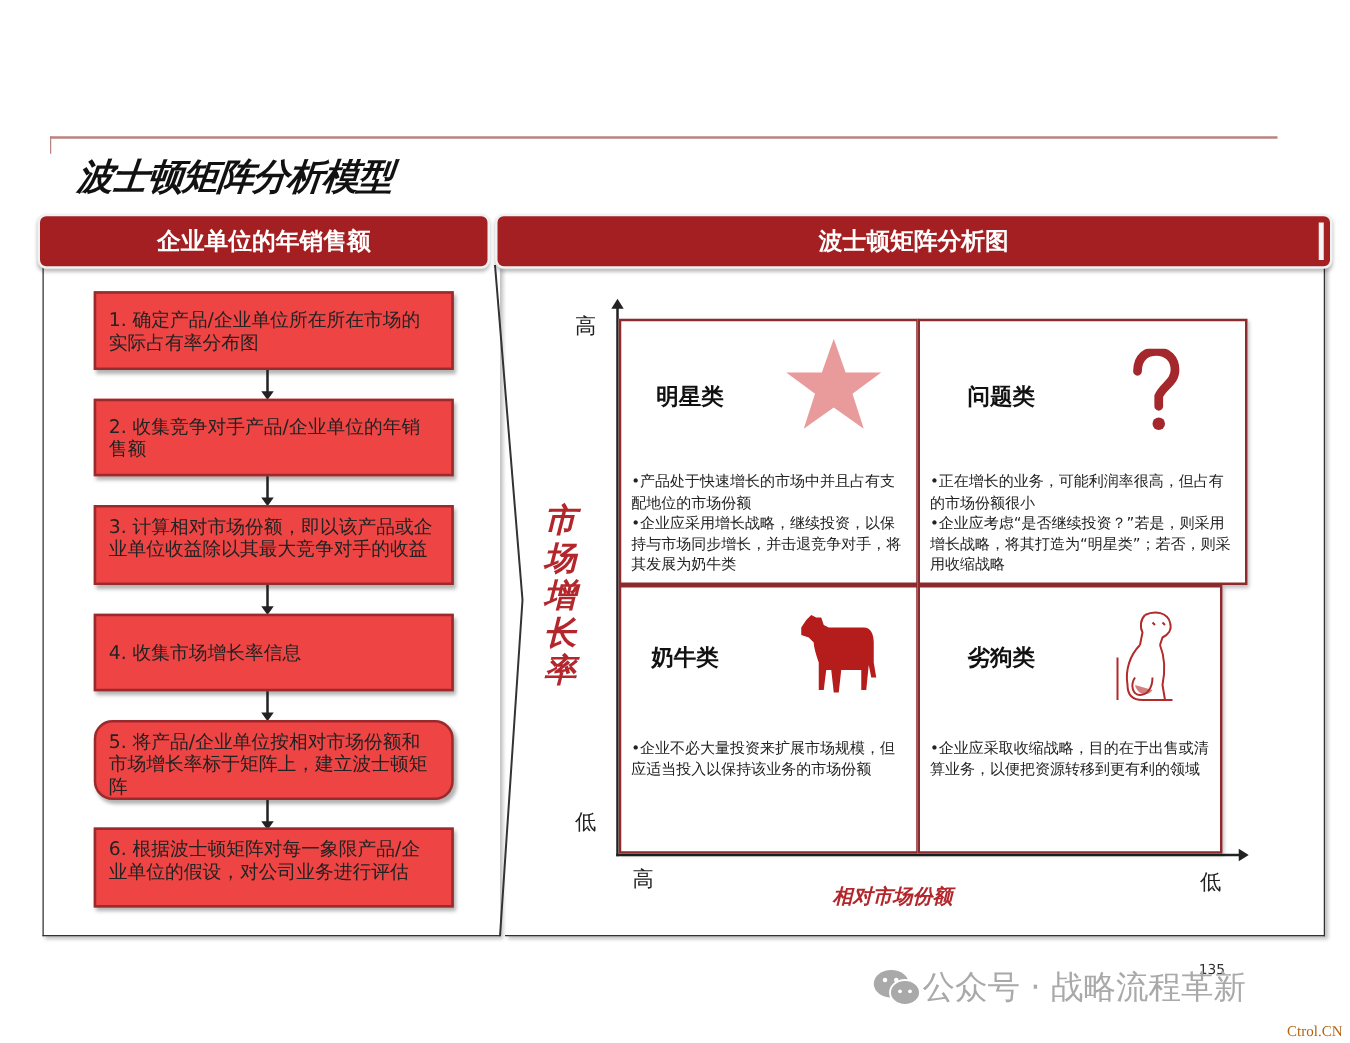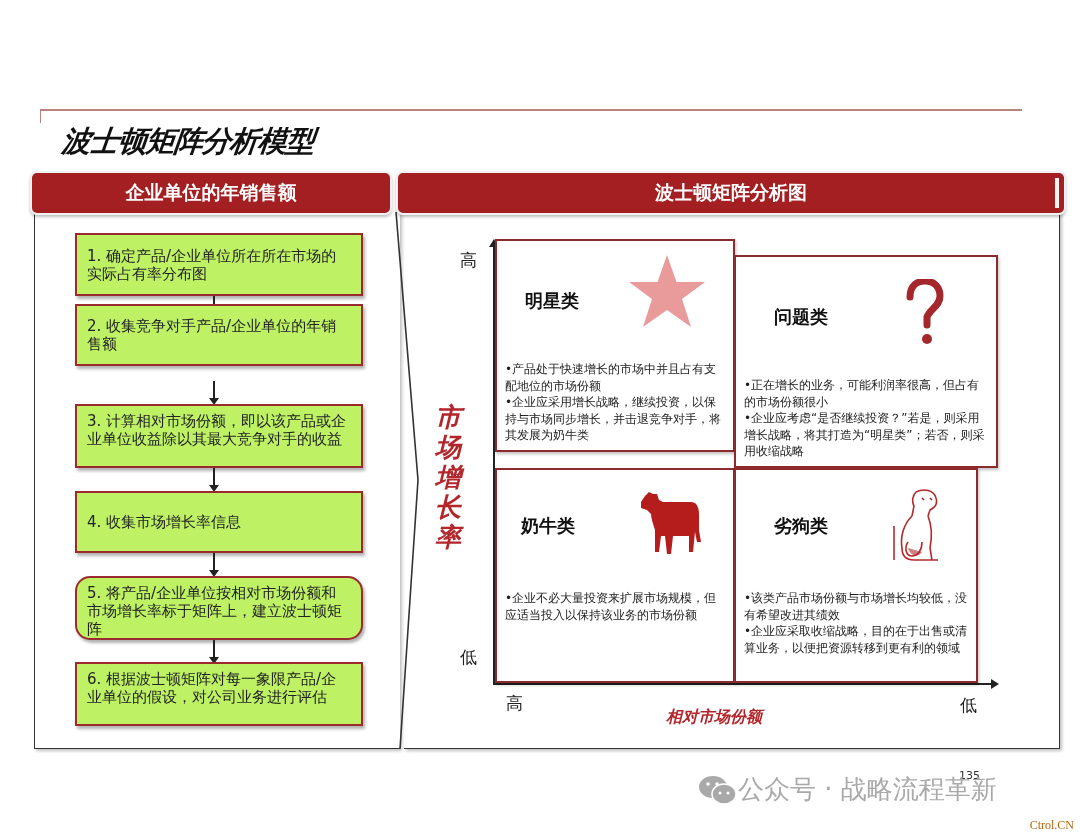--- a/index.html
+++ b/index.html
@@ -44,21 +44,21 @@
     .left-header { left: 30px; top: 171px; width: 362px; }
     .right-header { left: 396px; top: 171px; width: 670px; }
     .right-header .cap {
       position: absolute; right: 5px; top: 5px; width: 4px; height: 30px;
       background: #f4f4f4;
     }
 
     .step {
       position: absolute; left: 75px; width: 288px;
       border: 2px solid #9b2a2c;
-      background: #bef264;
+      background: #ef4444;
       box-shadow: 2px 3px 3px rgba(0,0,0,0.3);
       font-size: 15px; line-height: 18px;
       padding: 6px 10px;
       color: #222;
       display: flex; align-items: center;
     }
     .arrow-down {
       position: absolute; left: 213px; width: 2px; background: #222;
     }
     .arrow-down::after {
@@ -143,21 +143,21 @@
 <div class="page-title">波士顿矩阵分析模型</div>
 
 <div class="left-panel"></div>
 <div class="panel-header left-header">企业单位的年销售额</div>
 
 <div class="step" style="top:233px; height:63px;">
     <span>1. 确定产品/企业单位所在所在市场的实际占有率分布图</span>
   </div>
 <div class="arrow-down" style="top:296px; height:22px;"></div>
 
-<div class="step" style="top:304px; height:62px;">
+<div class="step" style="top:319px; height:62px;">
     <span>2. 收集竞争对手产品/企业单位的年销售额</span>
   </div>
 <div class="arrow-down" style="top:381px; height:22px;"></div>
 
 <div class="step" style="top:404px; height:64px; align-items:flex-start; padding-top:6px;">
     <span>3. 计算相对市场份额，即以该产品或企业单位收益除以其最大竞争对手的收益</span>
   </div>
 <div class="arrow-down" style="top:468px; height:22px;"></div>
 
 <div class="step" style="top:491px; height:62px;">
@@ -186,21 +186,21 @@
 
 <div class="y-axis"></div>
 <div class="x-axis"></div>
 <div class="axis-tick-label" style="left:460px; top:249px;">高</div>
 <div class="axis-tick-label" style="left:460px; top:646px;">低</div>
 <div class="axis-tick-label" style="left:506px; top:692px;">高</div>
 <div class="axis-tick-label" style="left:960px; top:694px;">低</div>
 <div class="axis-title-y">市场增长率</div>
 <div class="axis-title-x">相对市场份额</div>
 
-<div class="quad" style="left:495px; top:239px; width:240px; height:213px;">
+<div class="quad" style="left:495px; top:255px; width:240px; height:213px;">
   <div class="quad-title" style="left:28px; top:48px;">明星类</div>
   <svg class="quad-icon" style="left:130px; top:12px;" width="80" height="78" viewBox="0 0 80 78">
     <polygon points="40,2 49.5,29 78,29 55,46 64,74 40,57 16,74 25,46 2,29 30.5,29" fill="#e99a9a"></polygon>
   </svg>
   <div class="quad-desc" style="top:120px;">
     <p>•产品处于快速增长的市场中并且占有支配地位的市场份额</p>
     <p>•企业应采用增长战略，继续投资，以保持与市场同步增长，并击退竞争对手，将其发展为奶牛类</p>
   </div>
 </div>
 
@@ -234,21 +234,20 @@
       <path d="M28 6 C24 10 24 16 26 20 L24 30"></path>
       <path d="M24 30 C16 38 12 50 14 62 C14 70 18 74 26 74 L50 74"></path>
       <path d="M40 30 C44 40 44 52 42 62 L44 74"></path>
       <path d="M20 56 C16 62 18 70 24 70 C30 70 34 64 34 56"></path>
       <path d="M34 12 L36 14 M42 12 L44 14"></path>
       <path d="M6 40 L6 74"></path>
     </g>
     <path d="M20 62 C22 70 30 72 34 66" fill="#b32a2a" opacity="0.6"></path>
   </svg>
   <div class="quad-desc" style="top:120px;">
-    <p>•该类产品市场份额与市场增长均较低，没有希望改进其绩效</p>
     <p>•企业应采取收缩战略，目的在于出售或清算业务，以便把资源转移到更有利的领域</p>
   </div>
 </div>
 
 <div class="page-number">135</div>
 <div class="watermark">
   <svg width="40" height="32" viewBox="0 0 40 32">
     <ellipse cx="15" cy="13" rx="14" ry="11" fill="#a9a9a9"></ellipse>
     <ellipse cx="26" cy="20" rx="12" ry="10" fill="#a9a9a9" stroke="#fff" stroke-width="1.5"></ellipse>
     <circle cx="10" cy="10" r="1.8" fill="#fff"></circle>

